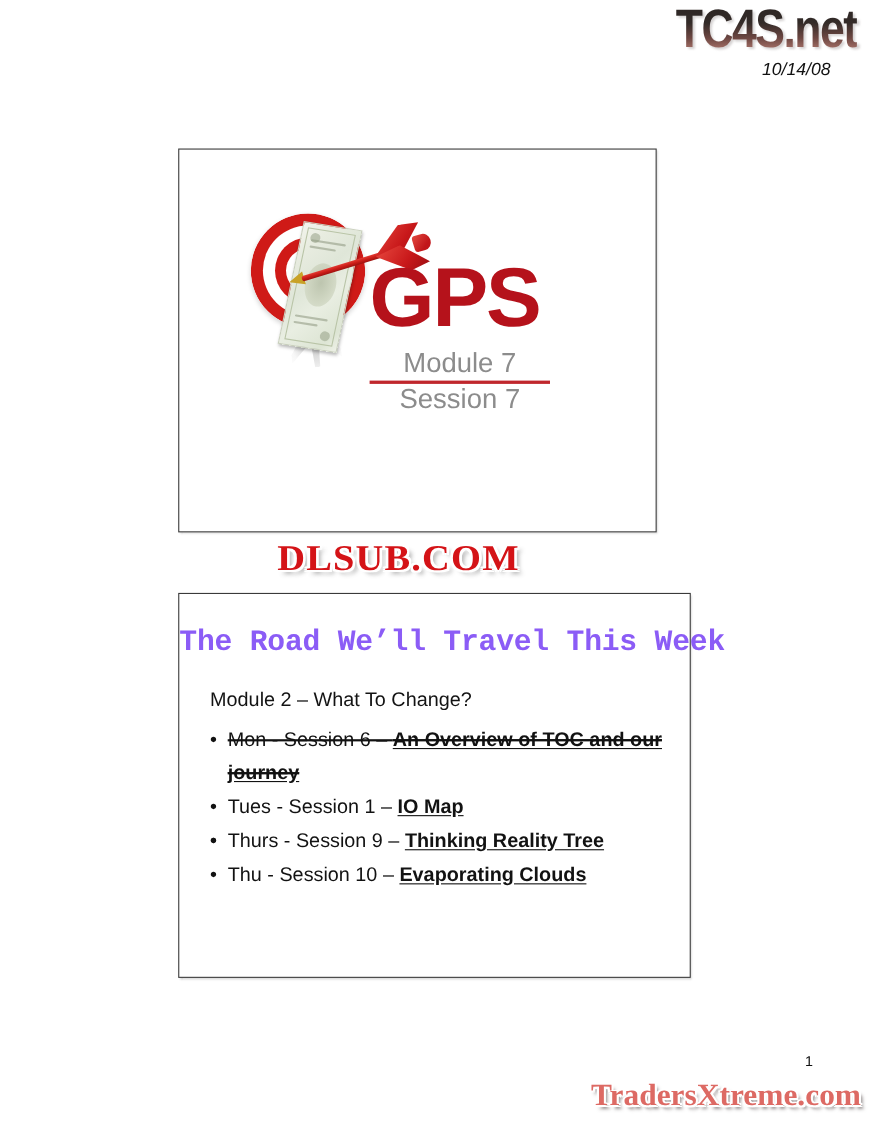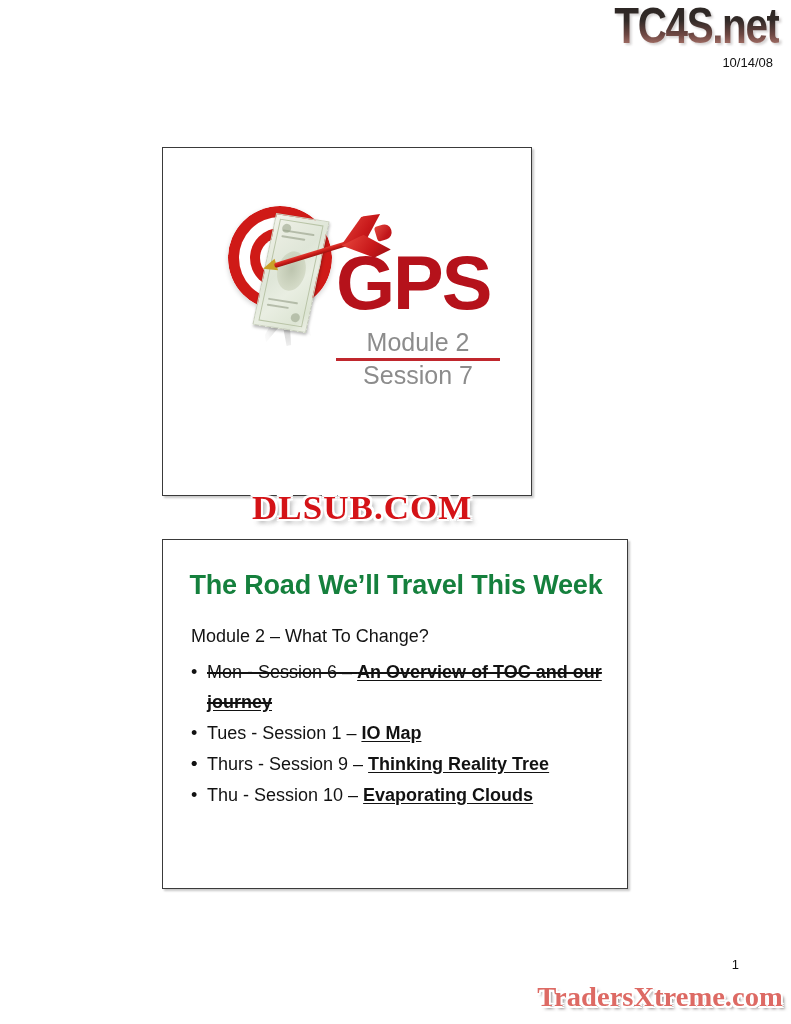--- a/index.html
+++ b/index.html
@@ -53,42 +53,42 @@
     letter-spacing: -1.5px;
     line-height: 1;
     transform: scaleX(0.92) scaleY(1.12);
     transform-origin: right top;
     color: rgba(120,110,108,0.30);
     white-space: nowrap;
     filter: blur(1px);
   }
   .header-date {
     position: absolute;
-    right: 18px;
+    right: 36px;
     top: 55px;
     font-family: "Liberation Sans", sans-serif;
-    font-size: 13px;
+    font-size: 16px;
     color: #111111;
     white-space: nowrap;
+    font-style: italic;
   }
 
   
   .slide {
     position: absolute;
     background: #ffffff;
     border: 1px solid #3a3a3a;
     box-shadow: 1.5px 1.5px 2px rgba(0,0,0,0.22);
     box-sizing: border-box;
   }
   #slide-1 {
     left: 162px;
     top: 135px;
-    width: 370px;
+    width: 435px;
     height: 349px;
-    margin-top: 12px;
   }
   #slide-2 {
     left: 162px;
     top: 539px;
     width: 466px;
     height: 350px;
   }
 
   
   .gps-group {
@@ -286,24 +286,24 @@
        4px 4px 4px rgba(90,90,90,0.45);
   }
 
   
   .slide-title {
     position: absolute;
     left: 0;
     top: 30px;
     width: 466px;
     text-align: center;
-    font-family: Liberation Sans, sans-serif;
+    font-family: Liberation Mono, monospace;
     font-weight: bold;
     font-size: 27px;
-    color: #15803d;
+    color: #8b5cf6;
     letter-spacing: -0.2px;
     white-space: nowrap;
   }
   .body-intro {
     position: absolute;
     left: 28px;
     top: 86px;
     font-family: "Liberation Sans", sans-serif;
     font-size: 18px;
     color: #131313;
@@ -417,21 +417,21 @@
       <div class="dart-tip"></div>
       <div class="dart-shaft"></div>
       <div class="dart-fin-a"></div>
       <div class="dart-fin-b"></div>
       <div class="dart-butt"></div>
     </div>
 
     <div class="gps-text">GPS</div>
 
     <div class="gps-sub">
-      <div>Module 2</div>
+      <div>Module 7</div>
       <div class="rule"></div>
       <div>Session 7</div>
     </div>
 
   </div>
 </div>
 
 <div class="dlsub">DLSUB.COM</div>
 
 <div class="slide" id="slide-2">

